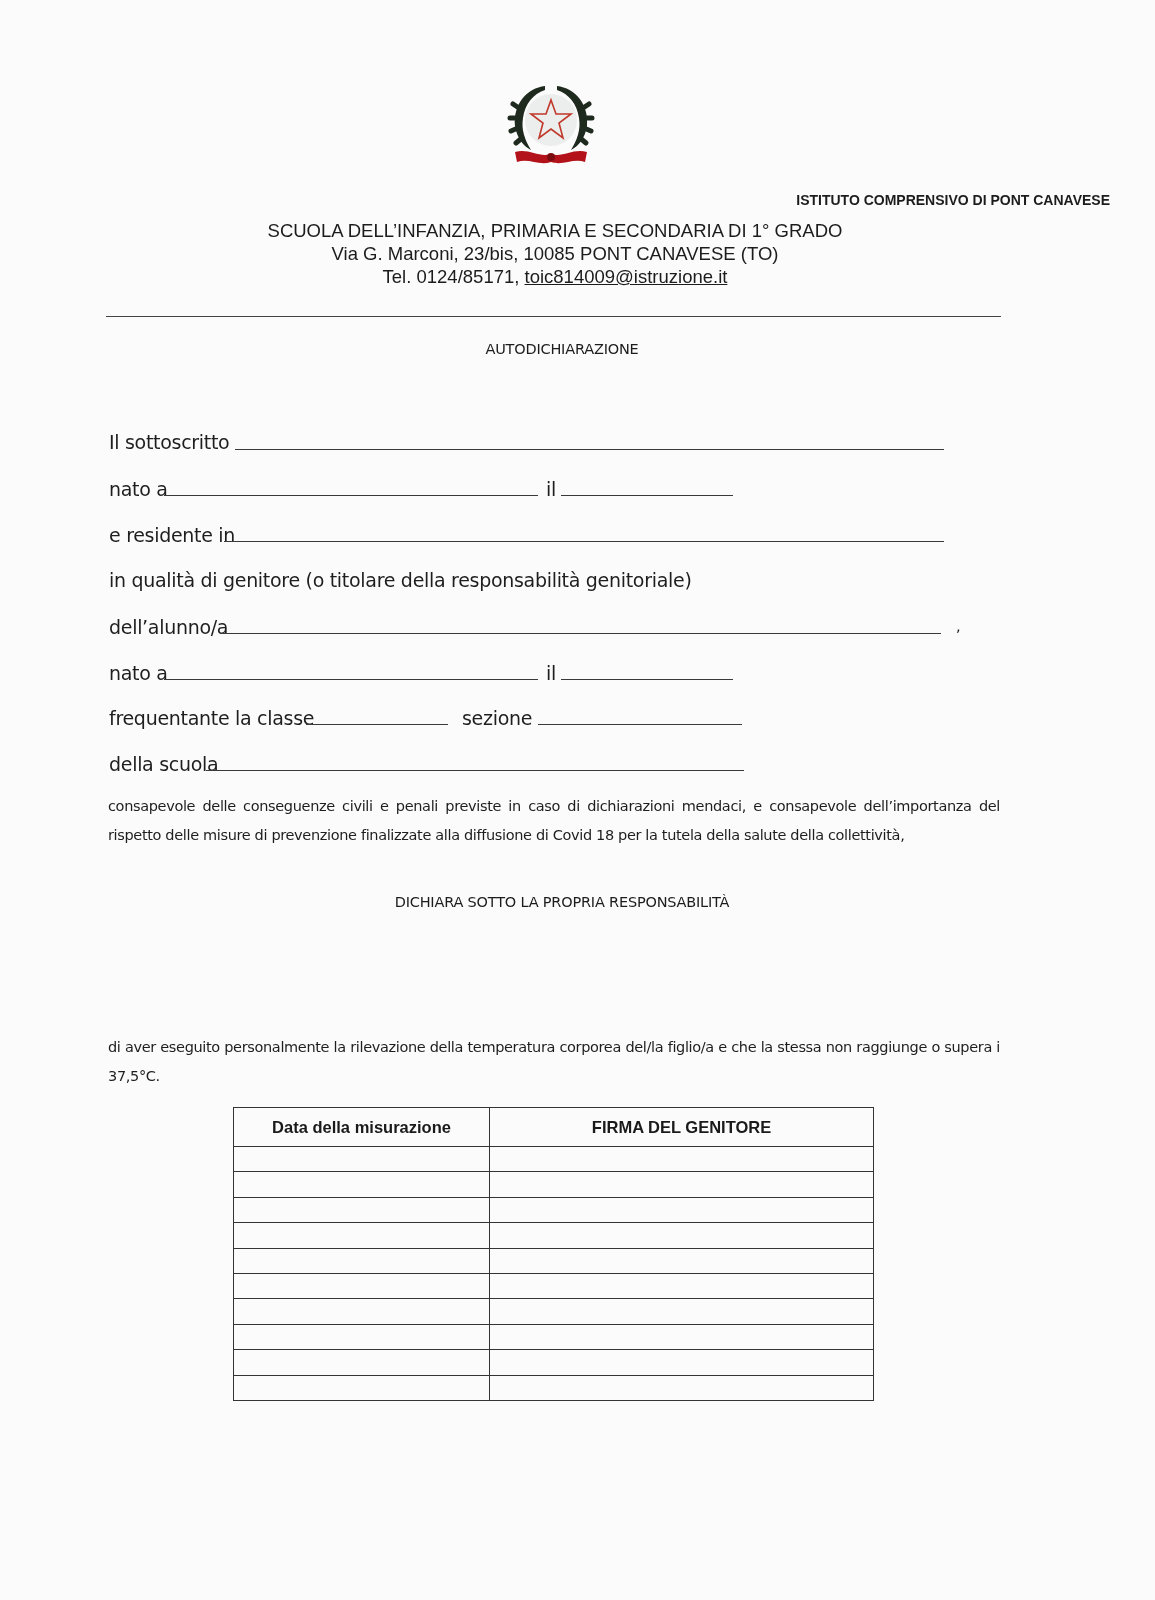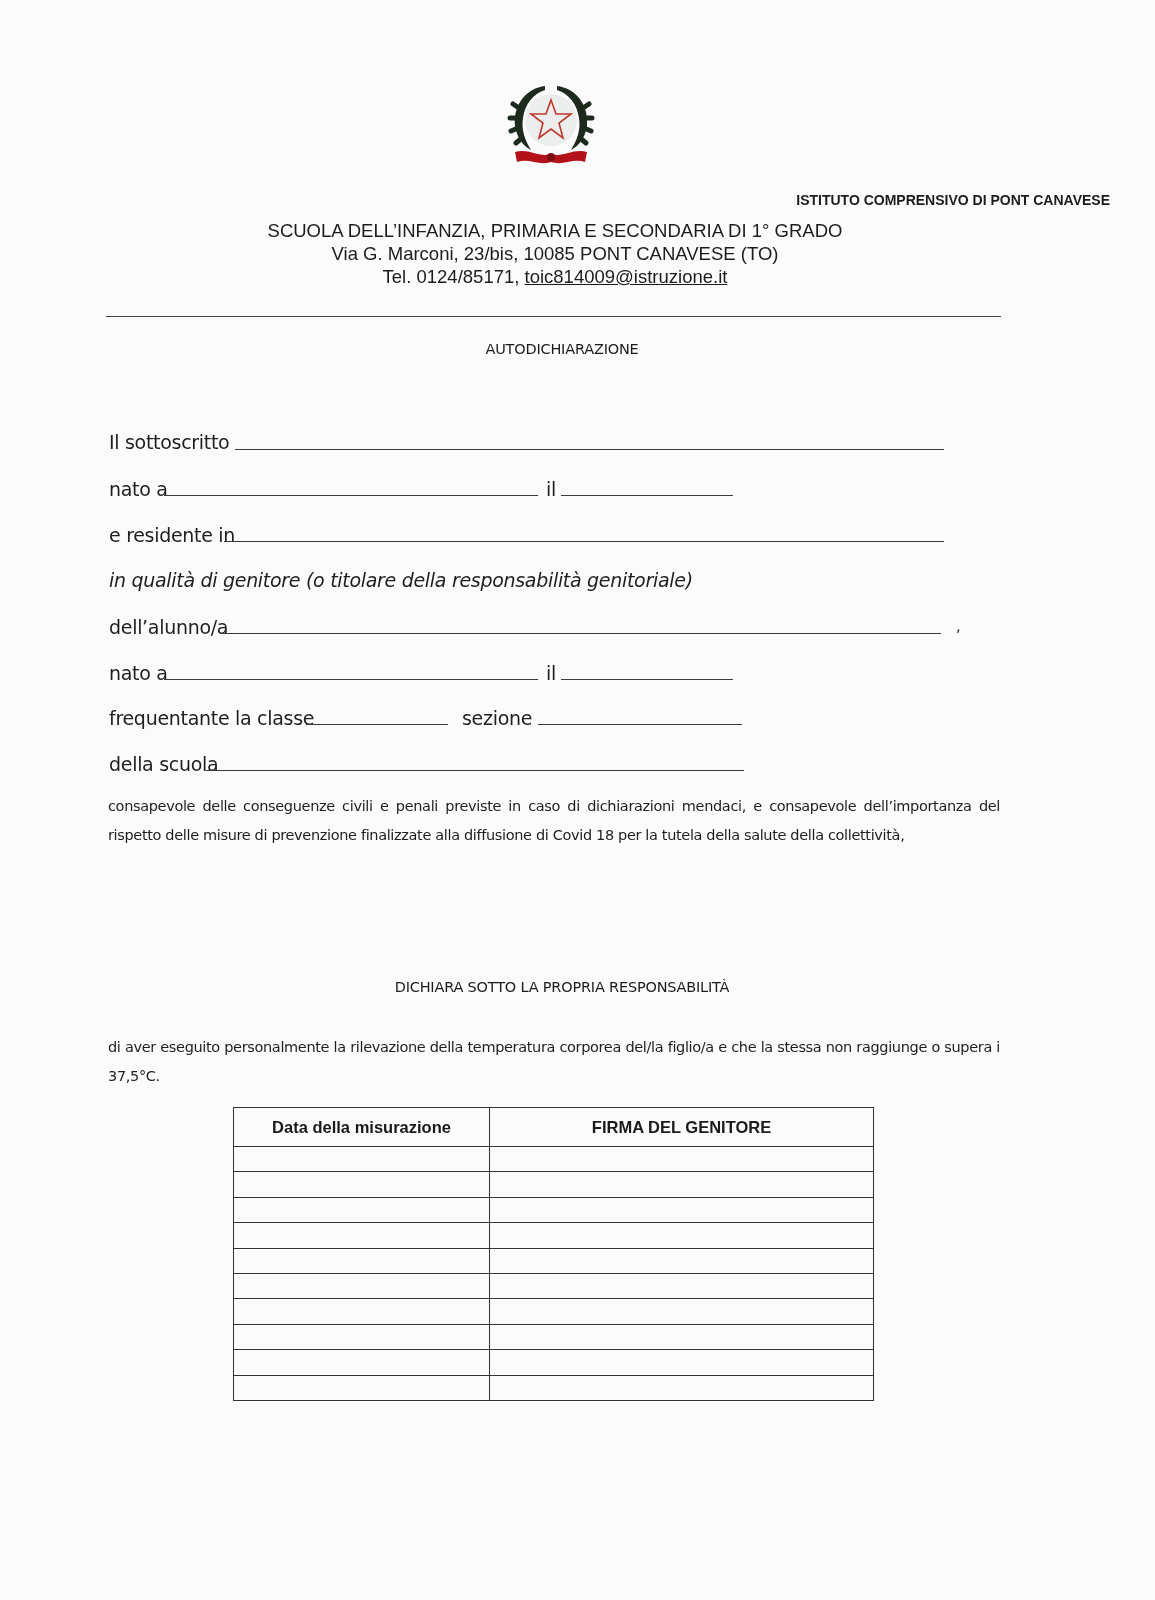--- a/index.html
+++ b/index.html
@@ -21,21 +21,21 @@
     .h-tel { top: 266px; }
     .h-tel a { color: #1c1c1c; text-decoration: underline; margin-top: 28px; }
     .rule { left: 106px; top: 316px; width: 895px; height: 0; border-top: 1.6px solid #444; }
     .title {
       left: 0; width: 1110px; text-align: center;
       font-family: "DejaVu Sans", sans-serif; font-weight: normal; font-size: 14.5px;
       letter-spacing: -0.2px;
       margin-left: 7px;
     }
     .t-auto { top: 341px; }
-    .t-dich { top: 979px; }
+    .t-dich { top: 894px; }
     .field-label {
       font-family: "DejaVu Sans", sans-serif; font-size: 19px; color: #1e1e1e;
       letter-spacing: -0.3px; white-space: nowrap;
     }
     .blank { height: 0; border-top: 1.4px solid #3a3a3a; }
     .para {
       left: 108px; width: 892px;
       font-family: "DejaVu Sans", sans-serif; font-size: 14.5px; line-height: 28.5px;
       letter-spacing: -0.35px; color: #1e1e1e;
       text-align: justify;
@@ -92,21 +92,21 @@
 <div class="abs blank" style="left:235px; top:449px; width:709px;"></div>
 
 <div class="abs field-label" style="left:109px; top:478px;">nato a</div>
 <div class="abs blank" style="left:164px; top:495px; width:374px;"></div>
 <div class="abs field-label" style="left:546px; top:478px;">il</div>
 <div class="abs blank" style="left:561px; top:495px; width:172px;"></div>
 
 <div class="abs field-label" style="left:109px; top:524px;">e residente in</div>
 <div class="abs blank" style="left:224px; top:541px; width:720px;"></div>
 
-<div class="abs field-label" style="left:109px; top:569px;font-style:italic;">in qualità di genitore  (o titolare della responsabilità genitoriale)</div>
+<div class="abs field-label" style="left:109px; top:569px;">in qualità di genitore  (o titolare della responsabilità genitoriale)</div>
 
 <div class="abs field-label" style="left:109px; top:616px;">dell’alunno/a</div>
 <div class="abs blank" style="left:221px; top:633px; width:720px;"></div>
 <div class="abs comma" style="left:956px; top:618px;">,</div>
 
 <div class="abs field-label" style="left:109px; top:662px;">nato a</div>
 <div class="abs blank" style="left:164px; top:679px; width:374px;"></div>
 <div class="abs field-label" style="left:546px; top:662px;">il</div>
 <div class="abs blank" style="left:561px; top:679px; width:172px;"></div>
 

